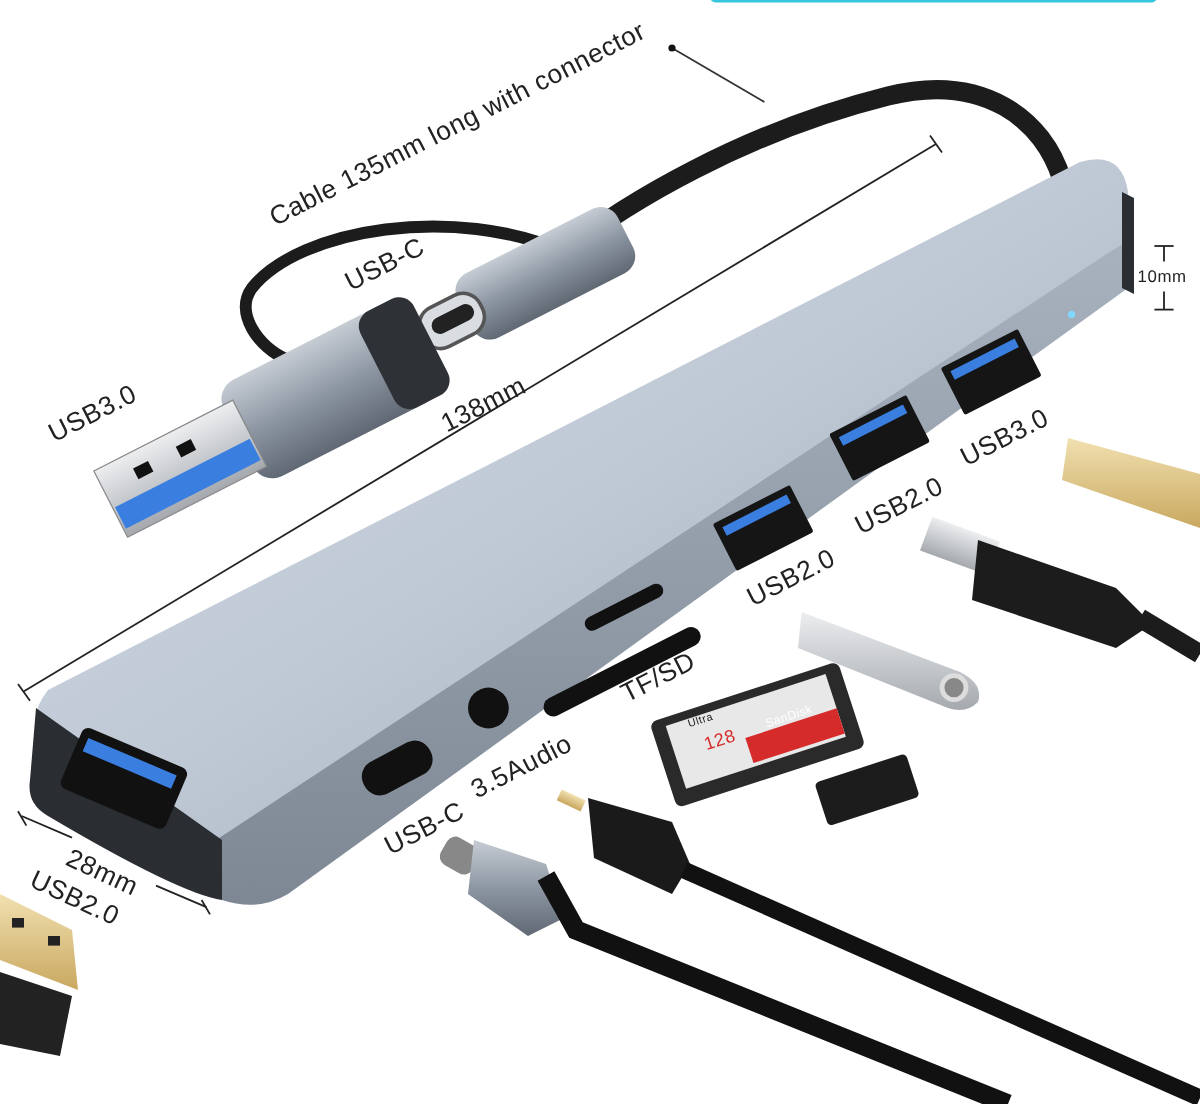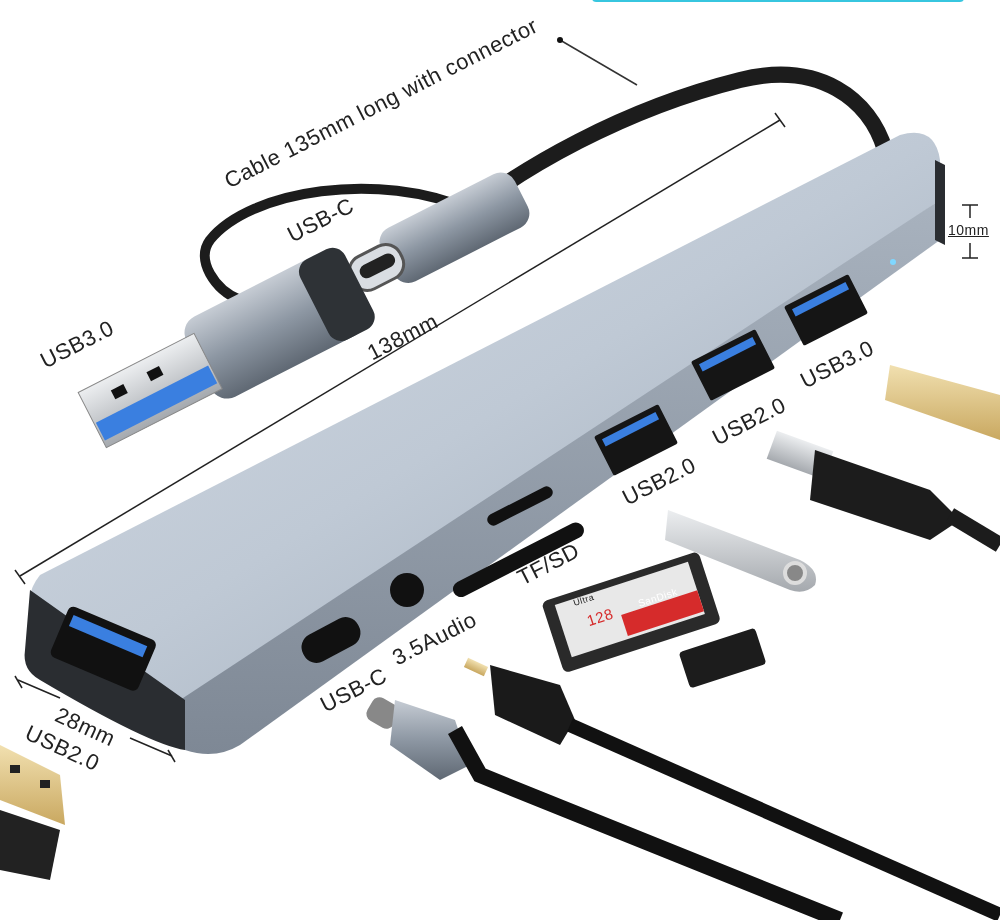--- a/index.html
+++ b/index.html
@@ -138,21 +138,21 @@
       <rect x="10" y="765" width="10" height="8" fill="#222"></rect>
       <rect x="40" y="780" width="10" height="8" fill="#222"></rect>
       <path d="M0 810 L 60 830 L 50 880 L 0 870 Z" fill="#222"></path>
     </g>
   </svg>
 
   <div class="lbl" style="left:232px;top:168px;transform:rotate(-27deg);">Cable 135mm long with connector</div>
   <div class="lbl" style="left:295px;top:222px;transform:rotate(-27deg);">USB-C</div>
   <div class="lbl" style="left:48px;top:348px;transform:rotate(-27deg);">USB3.0</div>
   <div class="lbl" style="left:375px;top:340px;transform:rotate(-27deg);">138mm</div>
-  <div class="lbl sm" style="left:948px;top:222px;text-decoration:underline;">10mm</div>
+  <div class="lbl sm" style="left:948px;top:222px;">10mm</div>
   <div class="lbl" style="left:62px;top:702px;transform:rotate(25deg);transform-origin:left top;">28mm</div>
   <div class="lbl" style="left:32px;top:720px;transform:rotate(25deg);transform-origin:left top;">USB2.0</div>
   <div class="lbl" style="left:328px;top:692px;transform:rotate(-27deg);">USB-C</div>
   <div class="lbl" style="left:400px;top:645px;transform:rotate(-27deg);">3.5Audio</div>
   <div class="lbl" style="left:525px;top:565px;transform:rotate(-27deg);">TF/SD</div>
   <div class="lbl" style="left:630px;top:485px;transform:rotate(-27deg);">USB2.0</div>
   <div class="lbl" style="left:720px;top:425px;transform:rotate(-27deg);">USB2.0</div>
   <div class="lbl" style="left:808px;top:368px;transform:rotate(-27deg);">USB3.0</div>
 
   <div class="lbl" style="left:575px;top:598px;font-size:9px;transform:rotate(-18deg);">Ultra</div>

